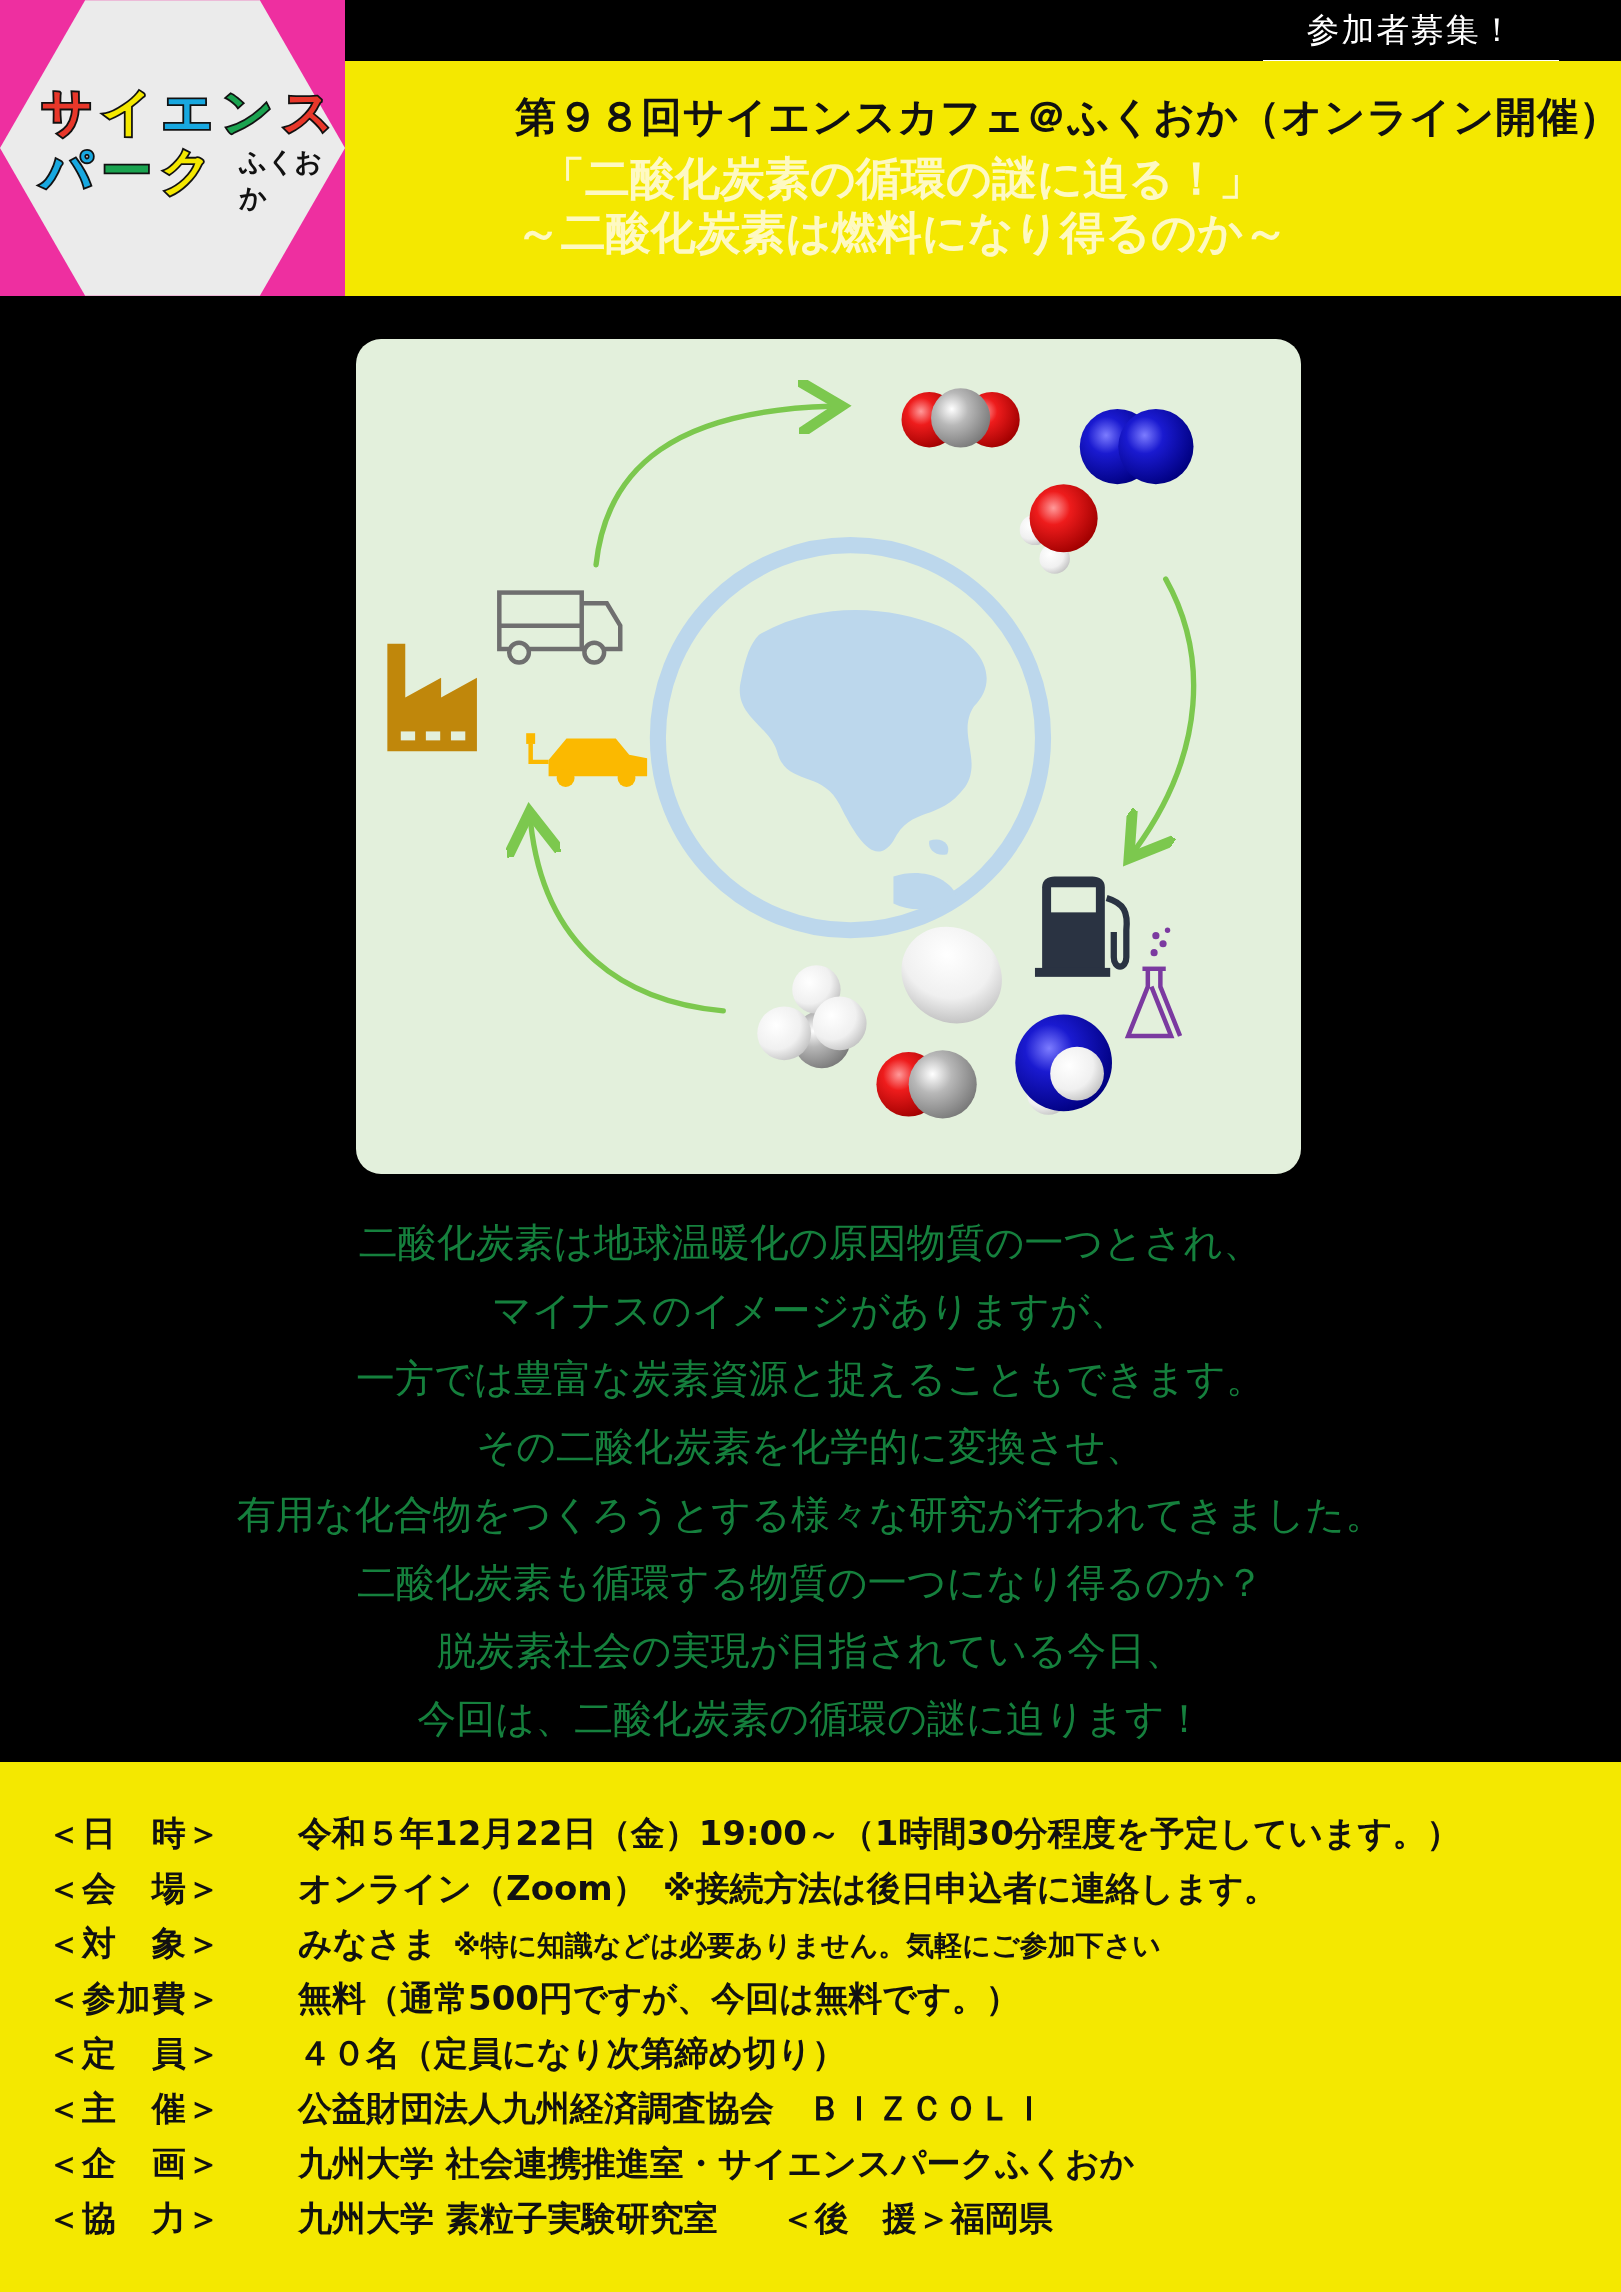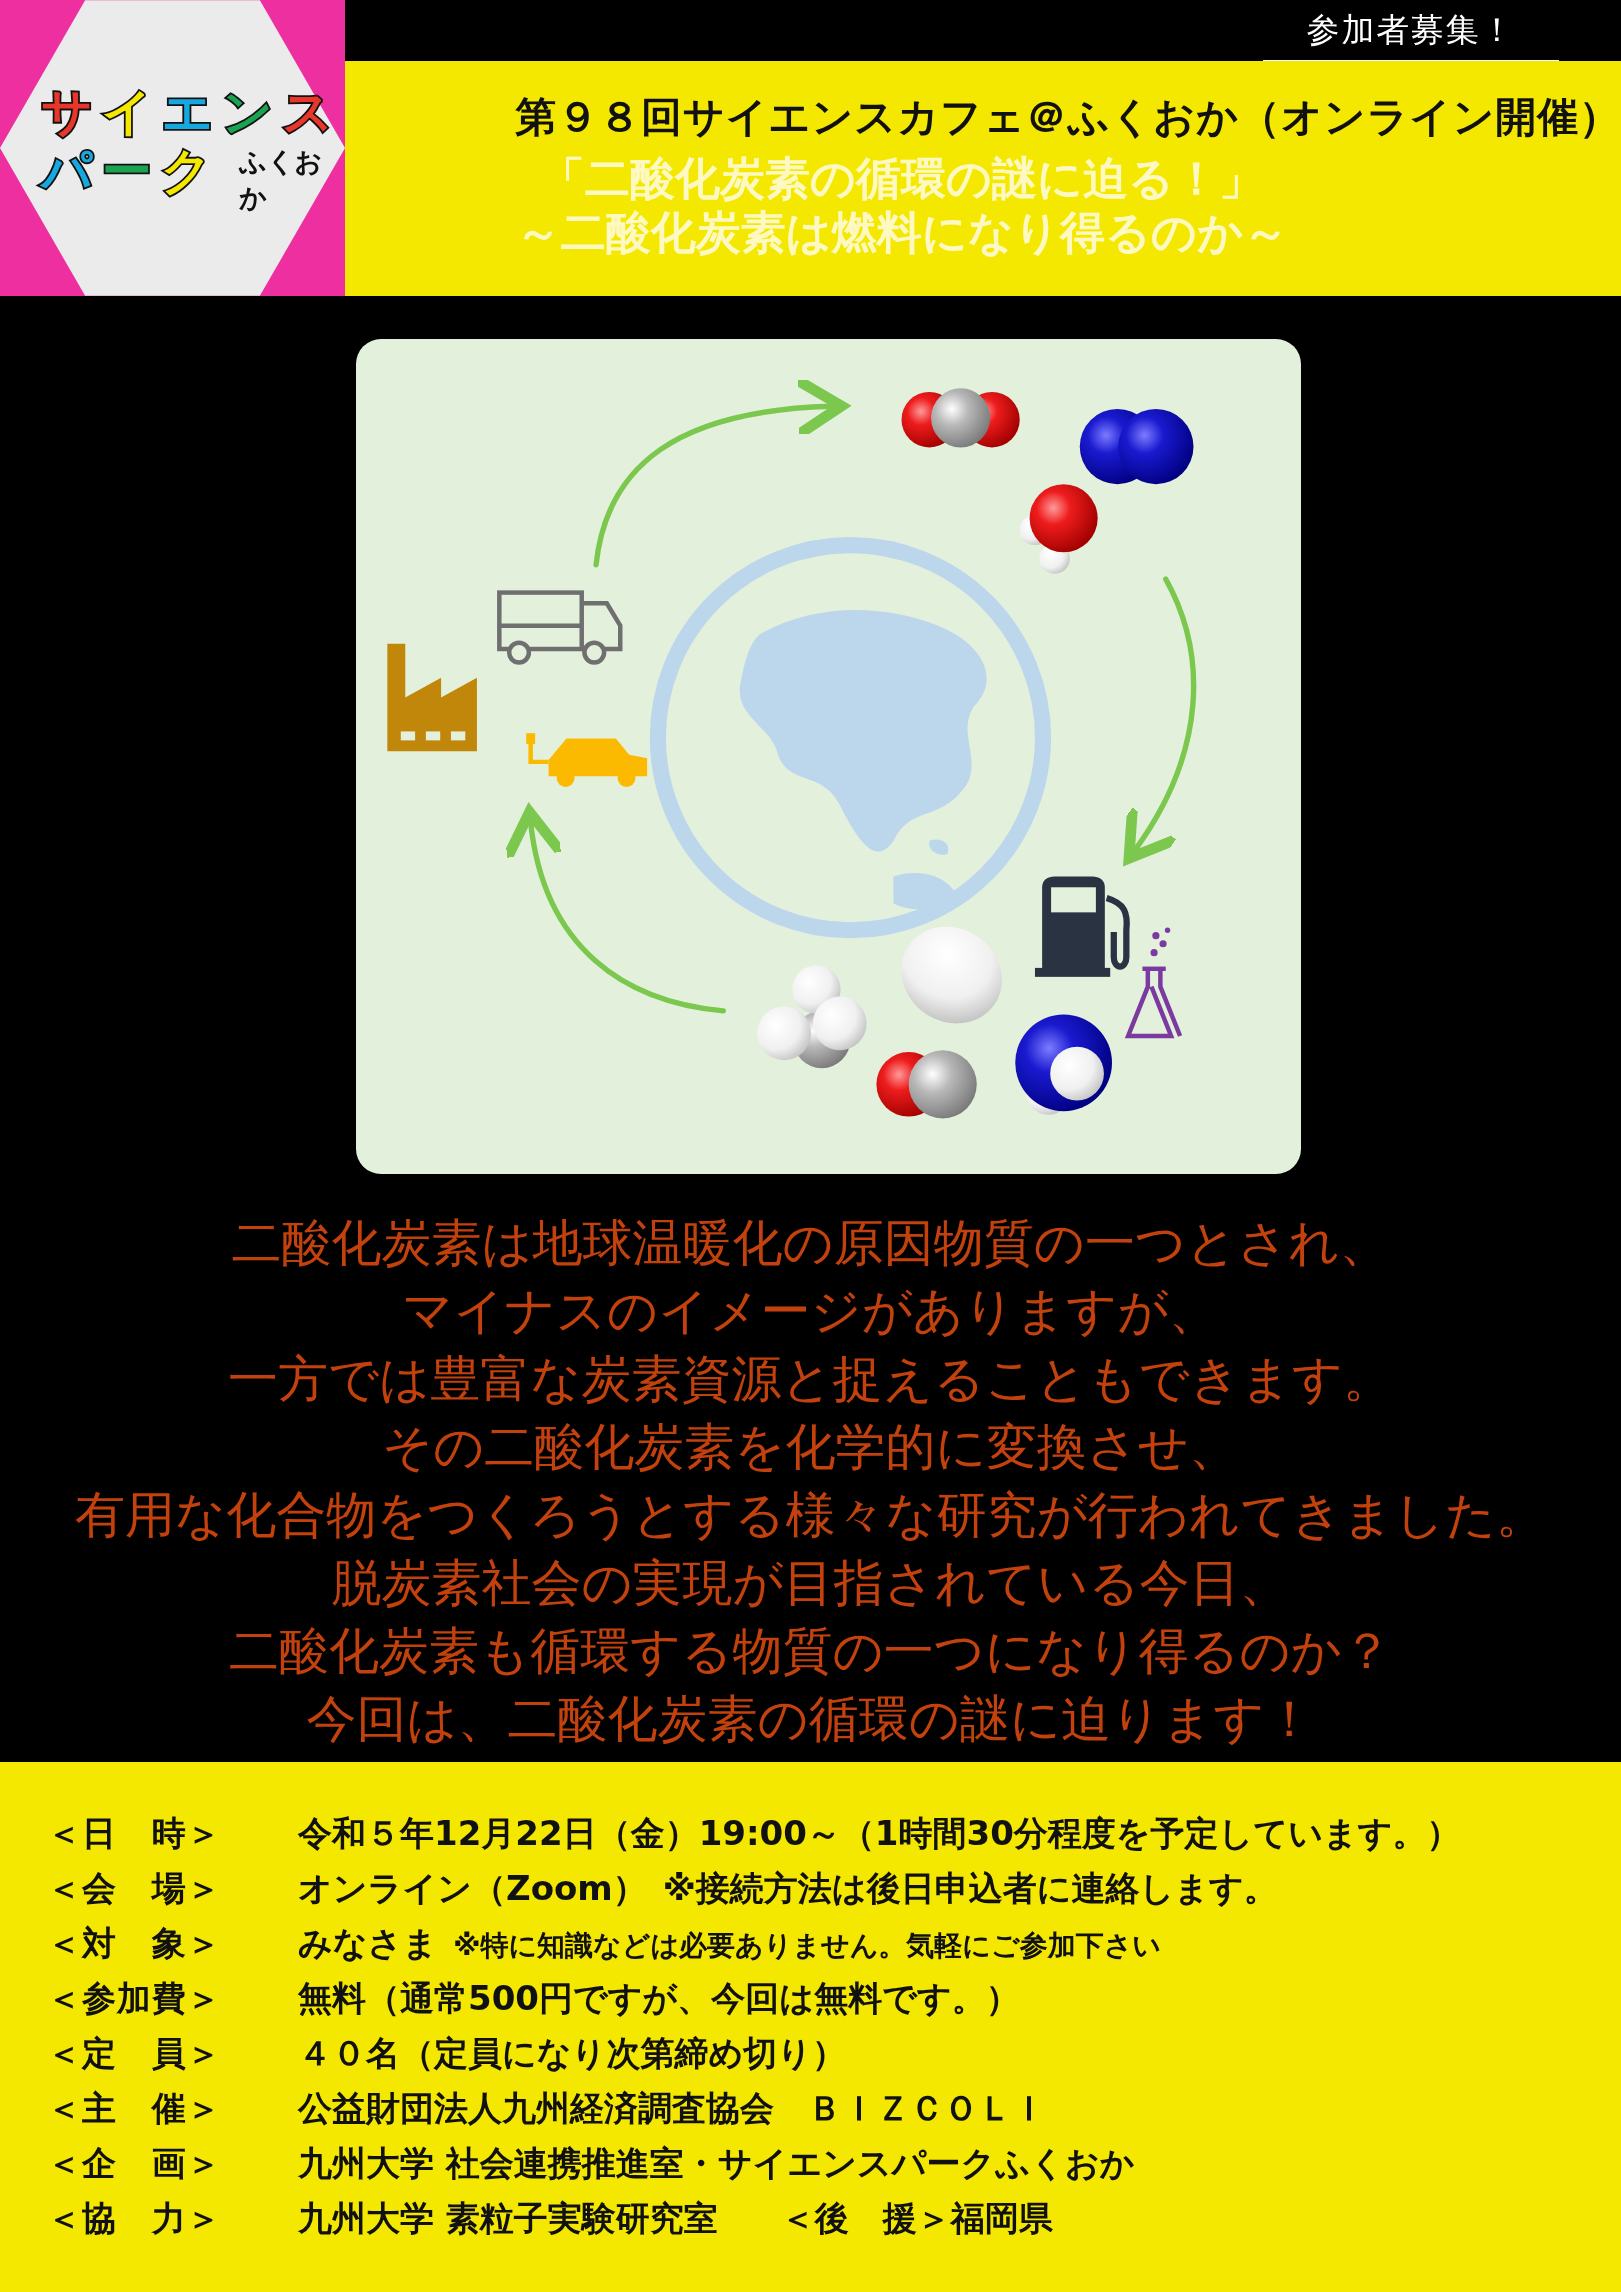--- a/index.html
+++ b/index.html
@@ -44,22 +44,22 @@
 
   
   #card {
     left: 356px; top: 339px; width: 945px; height: 835px; background: #e3f0dc;
     border-radius: 25px; overflow: hidden;
   }
   #card svg { position: absolute; left: 0; top: 0; }
 
   
   #body-text {
-    left: 0; top: 1209px; width: 1621px; text-align: center; color: #c2410c;
-    font-size: 50px; line-height: 68px;
+    left: 0; top: 1209px; width: 1621px; text-align: center; color: #15803d;
+    font-size: 39px; line-height: 68px;
   }
   #body-text div { white-space: nowrap; }
 
   
   #info-band { left: 0; top: 1762px; width: 1621px; height: 531px; background: #f4e800; }
   #info-list { left: 47px; top: 1811px; width: 1558px; }
   .info-row { display: flex; align-items: baseline; height: 55px; font-weight: bold; color: #111; white-space: nowrap; }
   .info-label { width: 251px; font-size: 34px; letter-spacing: 0.9px; }
   .info-value { font-size: 34px; }
   .info-note { font-size: 28px; margin-left: 18px; }
@@ -217,22 +217,22 @@
     </g>
   </svg>
 </div>
 
 <div id="body-text" class="abs">
   <div>二酸化炭素は地球温暖化の原因物質の一つとされ、</div>
   <div>マイナスのイメージがありますが、</div>
   <div>一方では豊富な炭素資源と捉えることもできます。</div>
   <div>その二酸化炭素を化学的に変換させ、</div>
   <div>有用な化合物をつくろうとする様々な研究が行われてきました。</div>
+  <div>二酸化炭素も循環する物質の一つになり得るのか？</div>
   <div>脱炭素社会の実現が目指されている今日、</div>
-  <div>二酸化炭素も循環する物質の一つになり得るのか？</div>
   <div>今回は、二酸化炭素の循環の謎に迫ります！</div>
 </div>
 
 <div id="info-band" class="abs"></div>
 <div id="info-list" class="abs">
   <div class="info-row">
     <span class="info-label">＜日　時＞</span>
     <span class="info-value">令和５年12月22日（金）19:00～（1時間30分程度を予定しています。）</span>
   </div>
   <div class="info-row">

